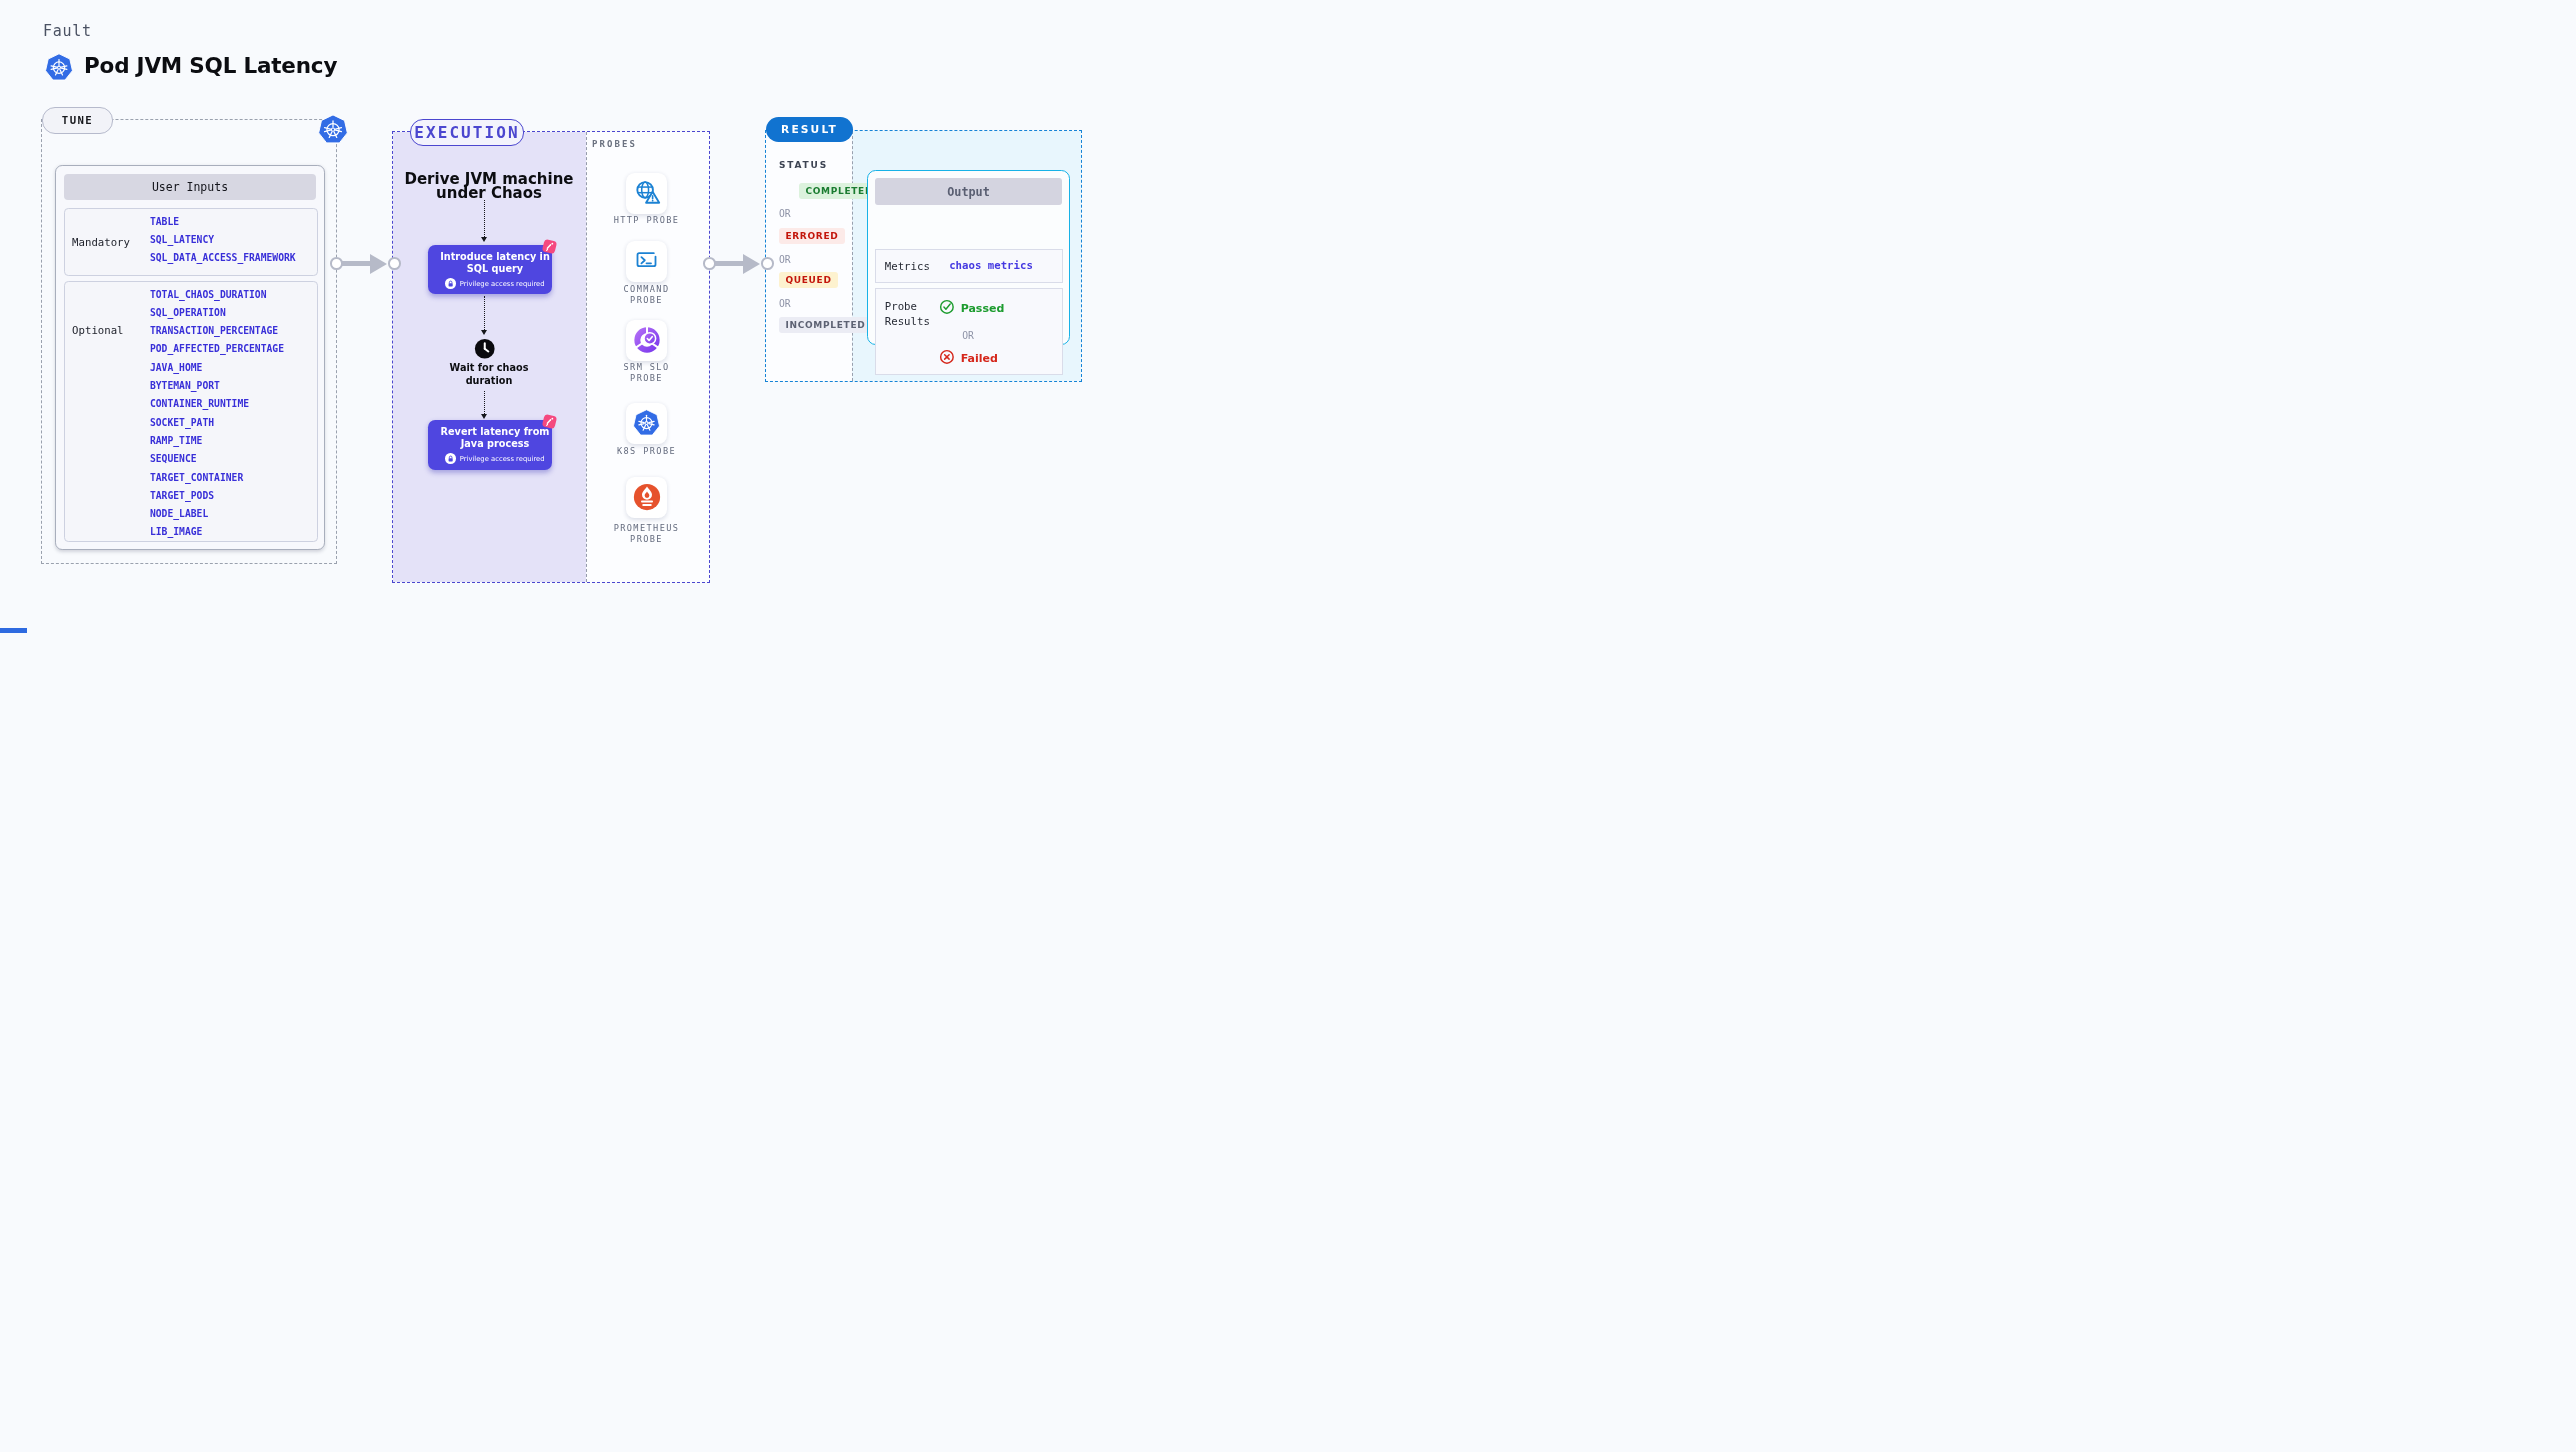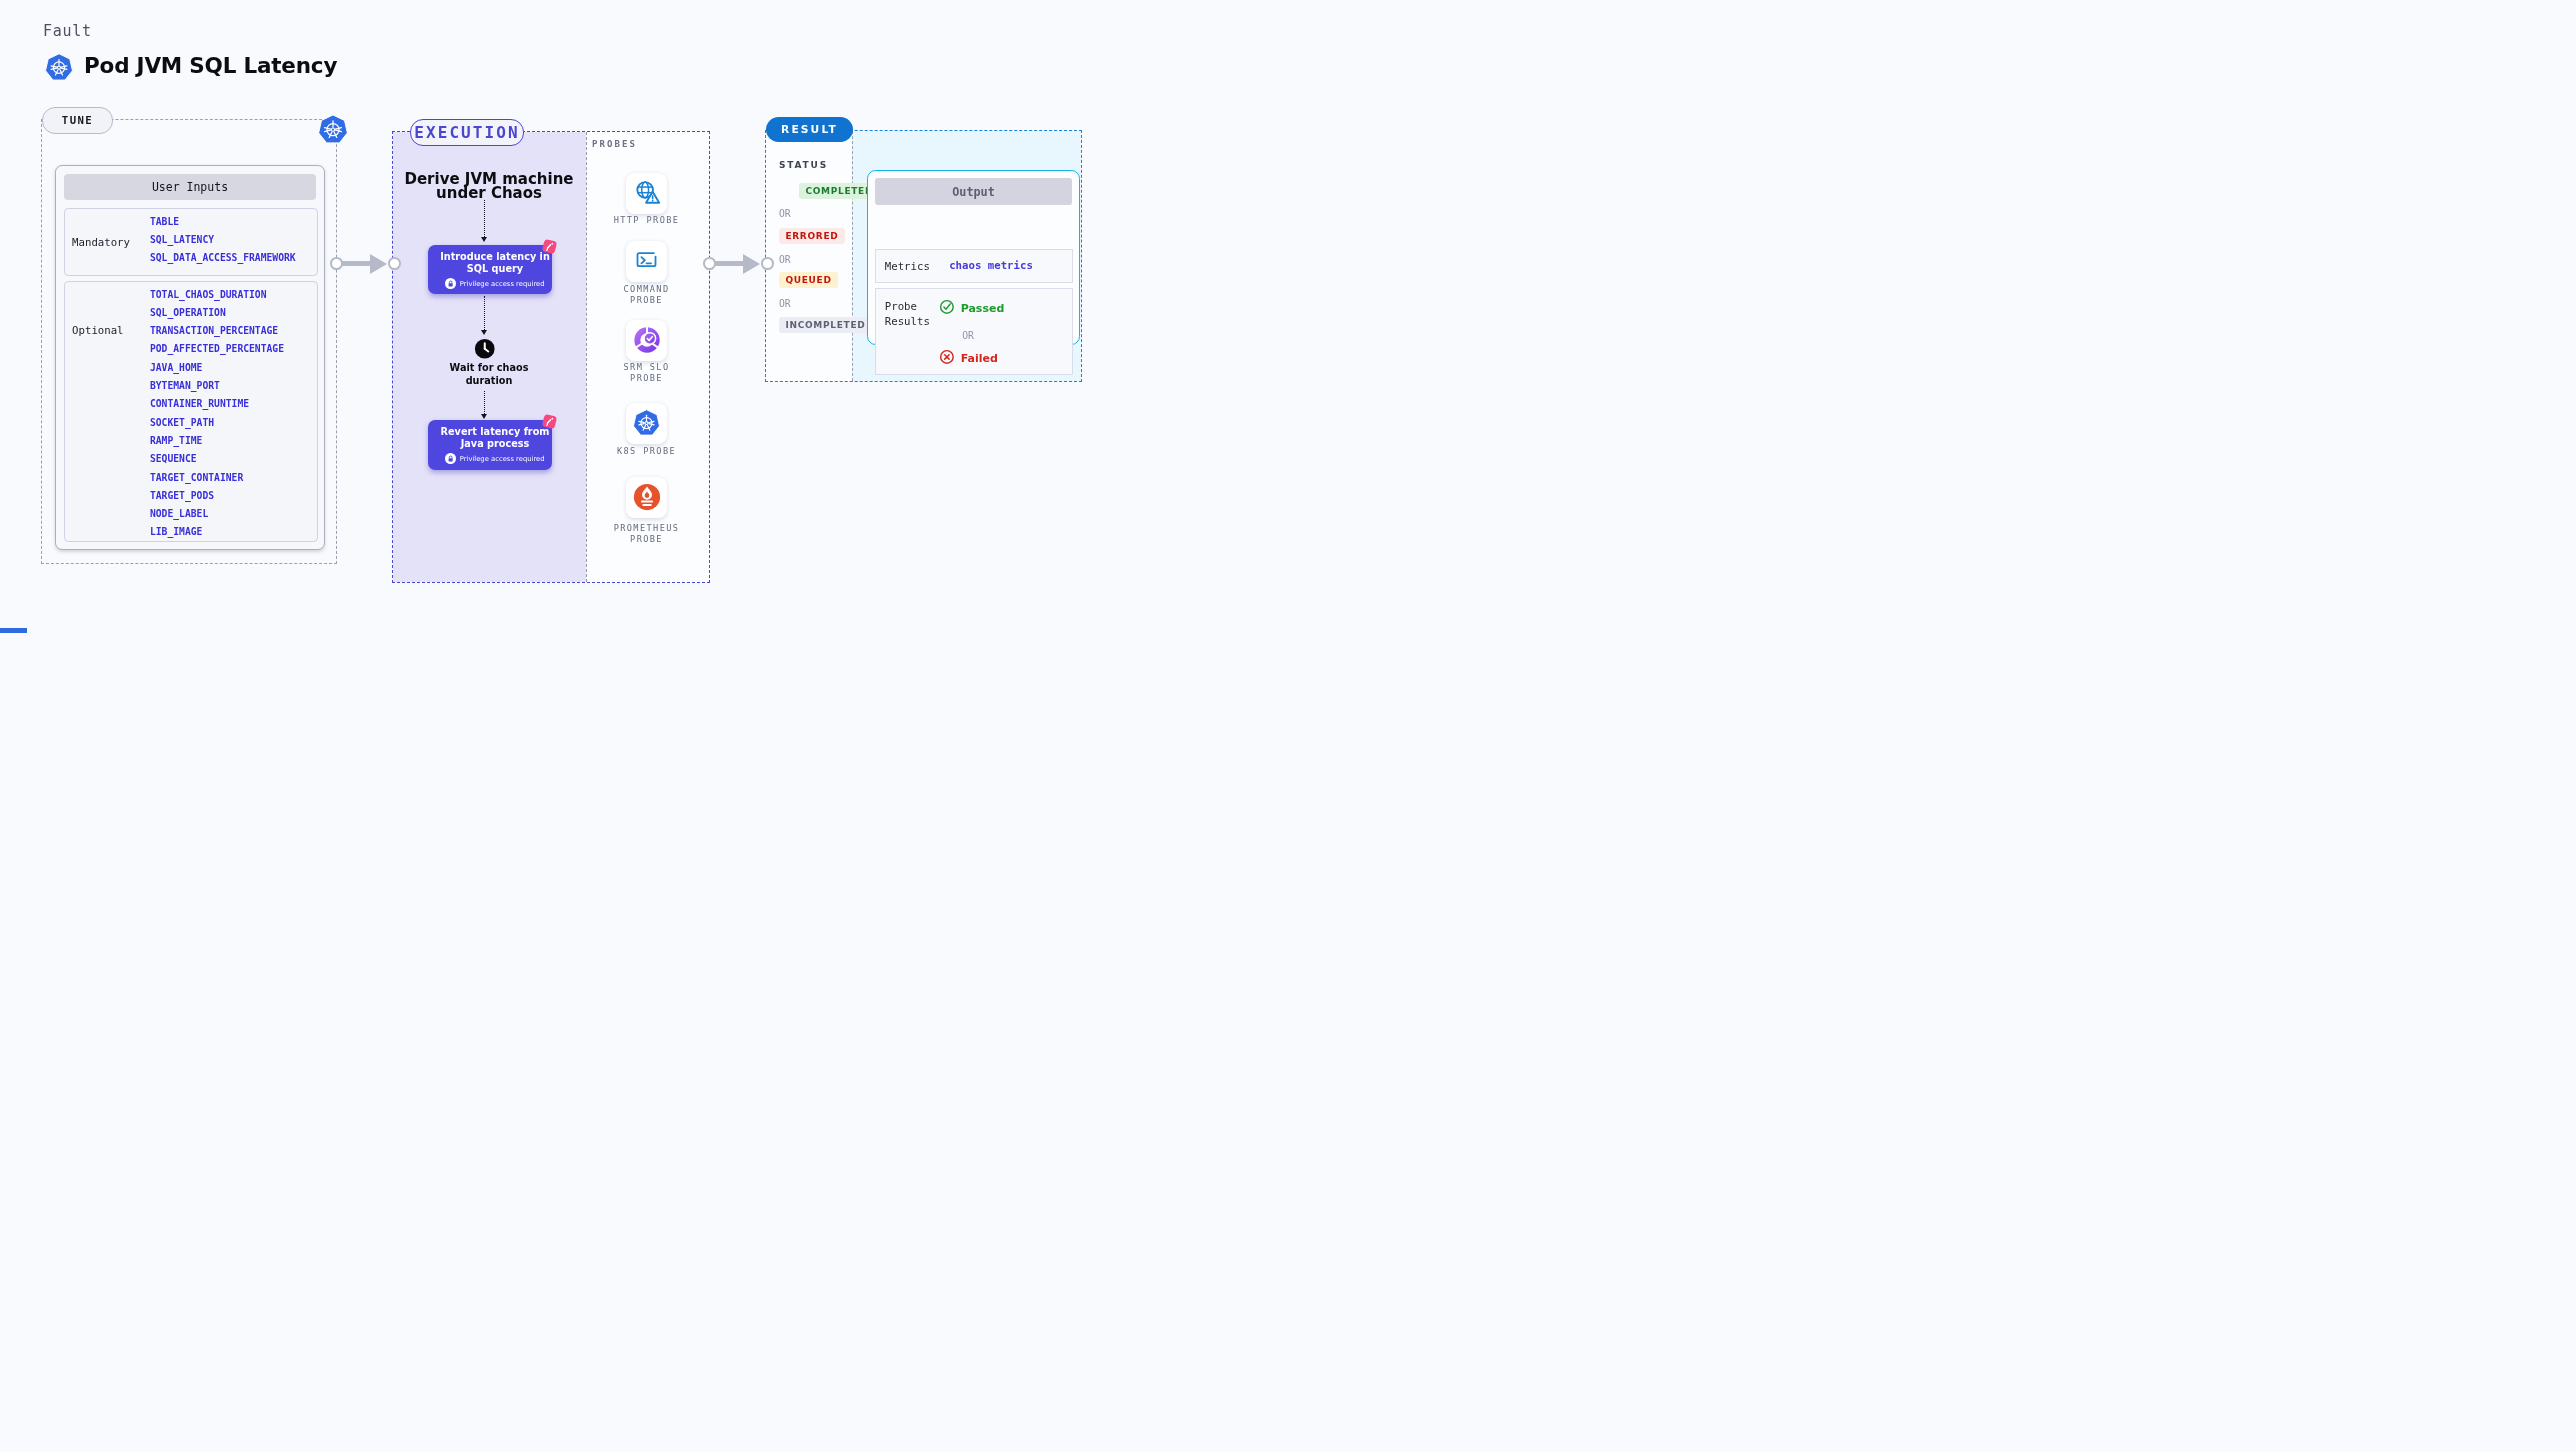--- a/index.html
+++ b/index.html
@@ -61,21 +61,21 @@
   
   .status-label{left:779px;top:160px;font-size:9px;font-weight:bold;color:#3d4453;letter-spacing:1.8px;}
   .badge{display:inline-block;padding:2.9px 6.4px;border-radius:2.9px;font-weight:bold;font-size:9px;letter-spacing:0.7px;}
   .badge-completed{background:#dcf2dd;color:#1b7c31;margin-left:20px;}
   .badge-errored{background:#fceae8;color:#c3150b;}
   .badge-queued{background:#fdf2cf;color:#c3150b;}
   .badge-incompleted{background:#ebecf4;color:#5d6273;}
   .or{font-size:9.7px;color:#8e93a7;}
 
   
-  .output-box{left:867px;top:170px;width:201px;height:173px;background:#fbfdfe;border:1.8px solid #17b2e7;border-radius:8.6px;padding-left:10px;}
+  .output-box{left:867px;top:170px;width:201px;height:173px;background:#fbfdfe;border:1.8px solid #17b2e7;border-radius:8.6px;}
   .output-header{left:7.2px;right:7.2px;top:7.2px;height:27px;background:#d4d4e0;border-radius:2.9px;display:flex;align-items:center;justify-content:center;font-weight:bold;font-size:11.8px;color:#5a5f72;}
   .o-row{left:7.2px;right:6px;background:#f8f9fd;border:1.1px solid #d9dce9;border-radius:0;margin-top:37px;}
   .o-metrics{top:41px;height:31.5px;}
   .o-probe{top:80px;height:85px;}
   .o-label{position:absolute;left:8.6px;font-size:10.7px;color:#272b35;line-height:15px;}
   .metrics-value{position:absolute;left:73px;top:8.6px;font-size:10.7px;font-weight:bold;color:#4539e1;}
   .pf-row{position:absolute;display:flex;align-items:center;gap:5.7px;font-weight:bold;font-size:11px;}
   .passed{left:63px;top:10px;color:#1d9c2f;}
   .failed{left:63px;top:60px;color:#d5271b;}
   .pf-or{position:absolute;left:86px;top:41px;}

